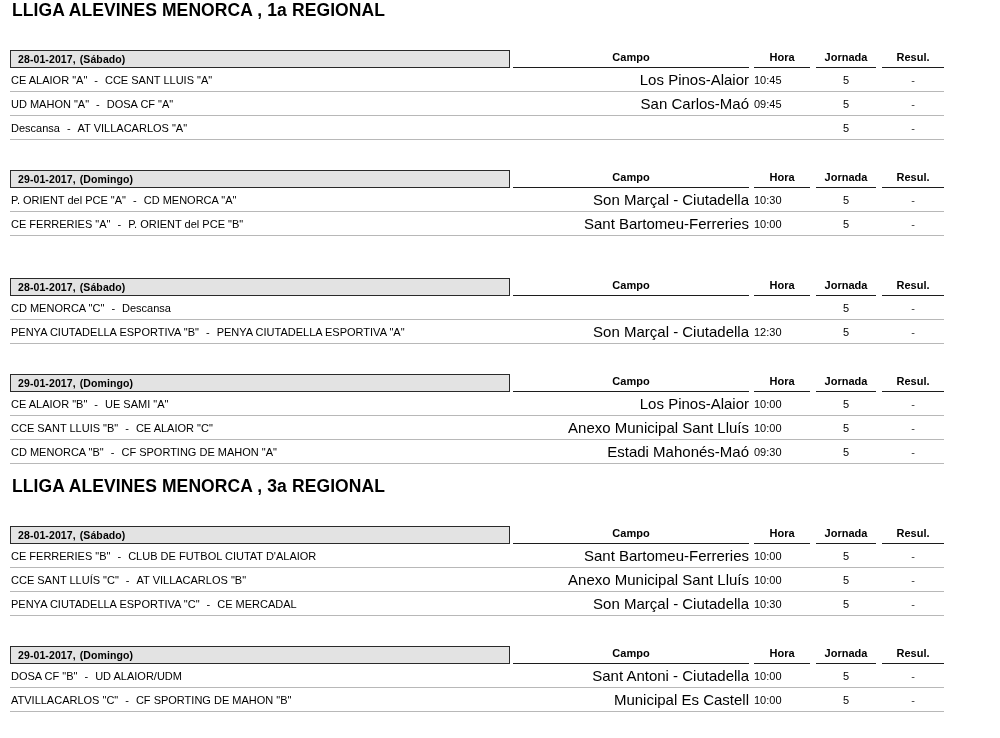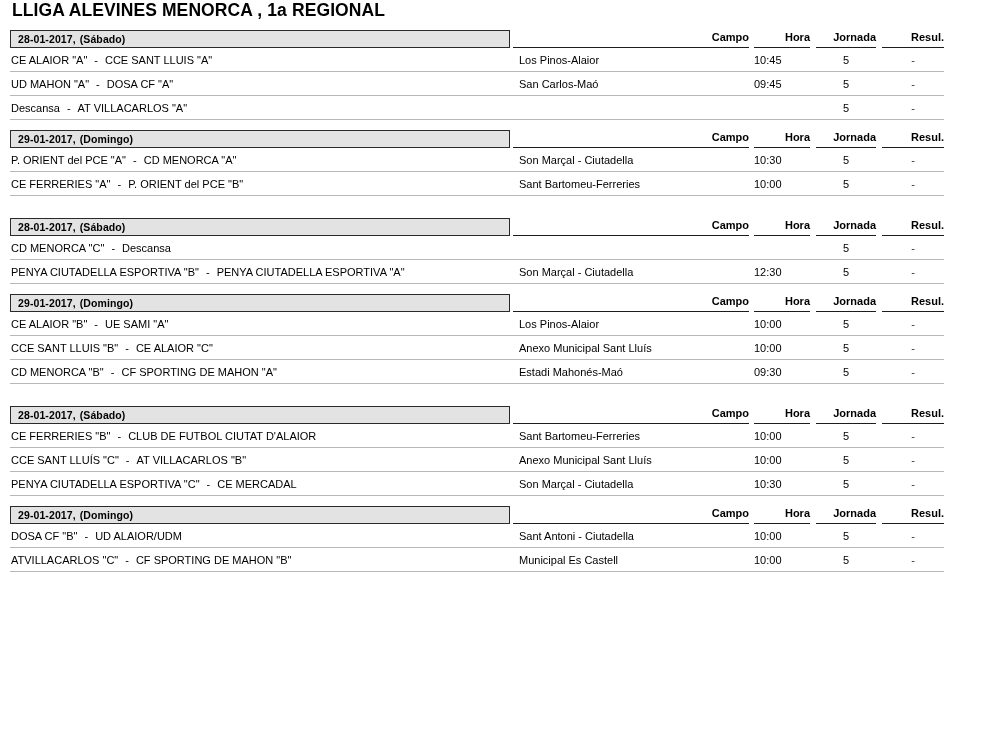--- a/index.html
+++ b/index.html
@@ -34,21 +34,21 @@
     margin: 0 0 0 12px;
     padding: 0;
     line-height: 20px;
     white-space: nowrap;
   }
 
   .sched-block {
     position: relative;
     width: 934px;
     margin-left: 10px;
-    margin-top: 6px;
+    margin-top: 26px;
   }
 
   
   .block-head {
     display: flex;
     align-items: flex-end;
     height: 22px;
   }
   .date-box {
     box-sizing: border-box;
@@ -67,21 +67,21 @@
   }
   .date-box .date-day {
     font-weight: bold;
     margin-left: 4px;
   }
 
   .colhead {
     box-sizing: border-box;
     font-size: 11px;
     font-weight: bold;
-    text-align: right;
+    text-align: center;
     border-bottom: 1.6px solid #1c1c1c;
     height: 18px;
     line-height: 14px;
     white-space: nowrap;
   }
   .col-campo   { width: 236px; margin-left: 3px; }
   .col-hora    { width: 56px;  margin-left: 5px; }
   .col-jornada { width: 60px;  margin-left: 6px; }
   .col-resul   { width: 62px;  margin-left: 6px; }
 
@@ -105,24 +105,25 @@
     overflow: hidden;
   }
   .cell-teams .vs-dash {
     padding: 0 7px;
     letter-spacing: 0;
   }
   .cell-campo {
     width: 236px;
     margin-left: 3px;
     box-sizing: border-box;
-    font-size: 11px;
+    font-size: 15px;
     padding-left: 6px;
     white-space: nowrap;
     overflow: hidden;
+    text-align: right;
   }
   .cell-hora {
     width: 56px;
     margin-left: 5px;
     box-sizing: border-box;
     font-size: 11px;
     text-align: left;
   }
   .cell-jornada {
     width: 60px;
@@ -264,20 +265,21 @@
           <div class="cell-teams"><span>CD MENORCA "B"</span><span class="vs-dash">-</span><span>CF SPORTING DE MAHON "A"</span></div>
           <div class="cell-campo">Estadi Mahonés-Maó</div>
           <div class="cell-hora">09:30</div>
           <div class="cell-jornada">5</div>
           <div class="cell-resul">-</div>
         </div>
       </div>
     </div>
     <div class="competition">
       <div class="spacer-before-title"></div>
+      <h1 class="competition-title">LLIGA ALEVINES MENORCA , 3a REGIONAL</h1>
       <div class="sched-block">
         <div class="block-head">
           <div class="date-box">
             <span>28-01-2017,</span>
             <span class="date-day">(Sábado)</span>
           </div>
           <div class="colhead col-campo">Campo</div>
           <div class="colhead col-hora">Hora</div>
           <div class="colhead col-jornada">Jornada</div>
           <div class="colhead col-resul">Resul.</div>

